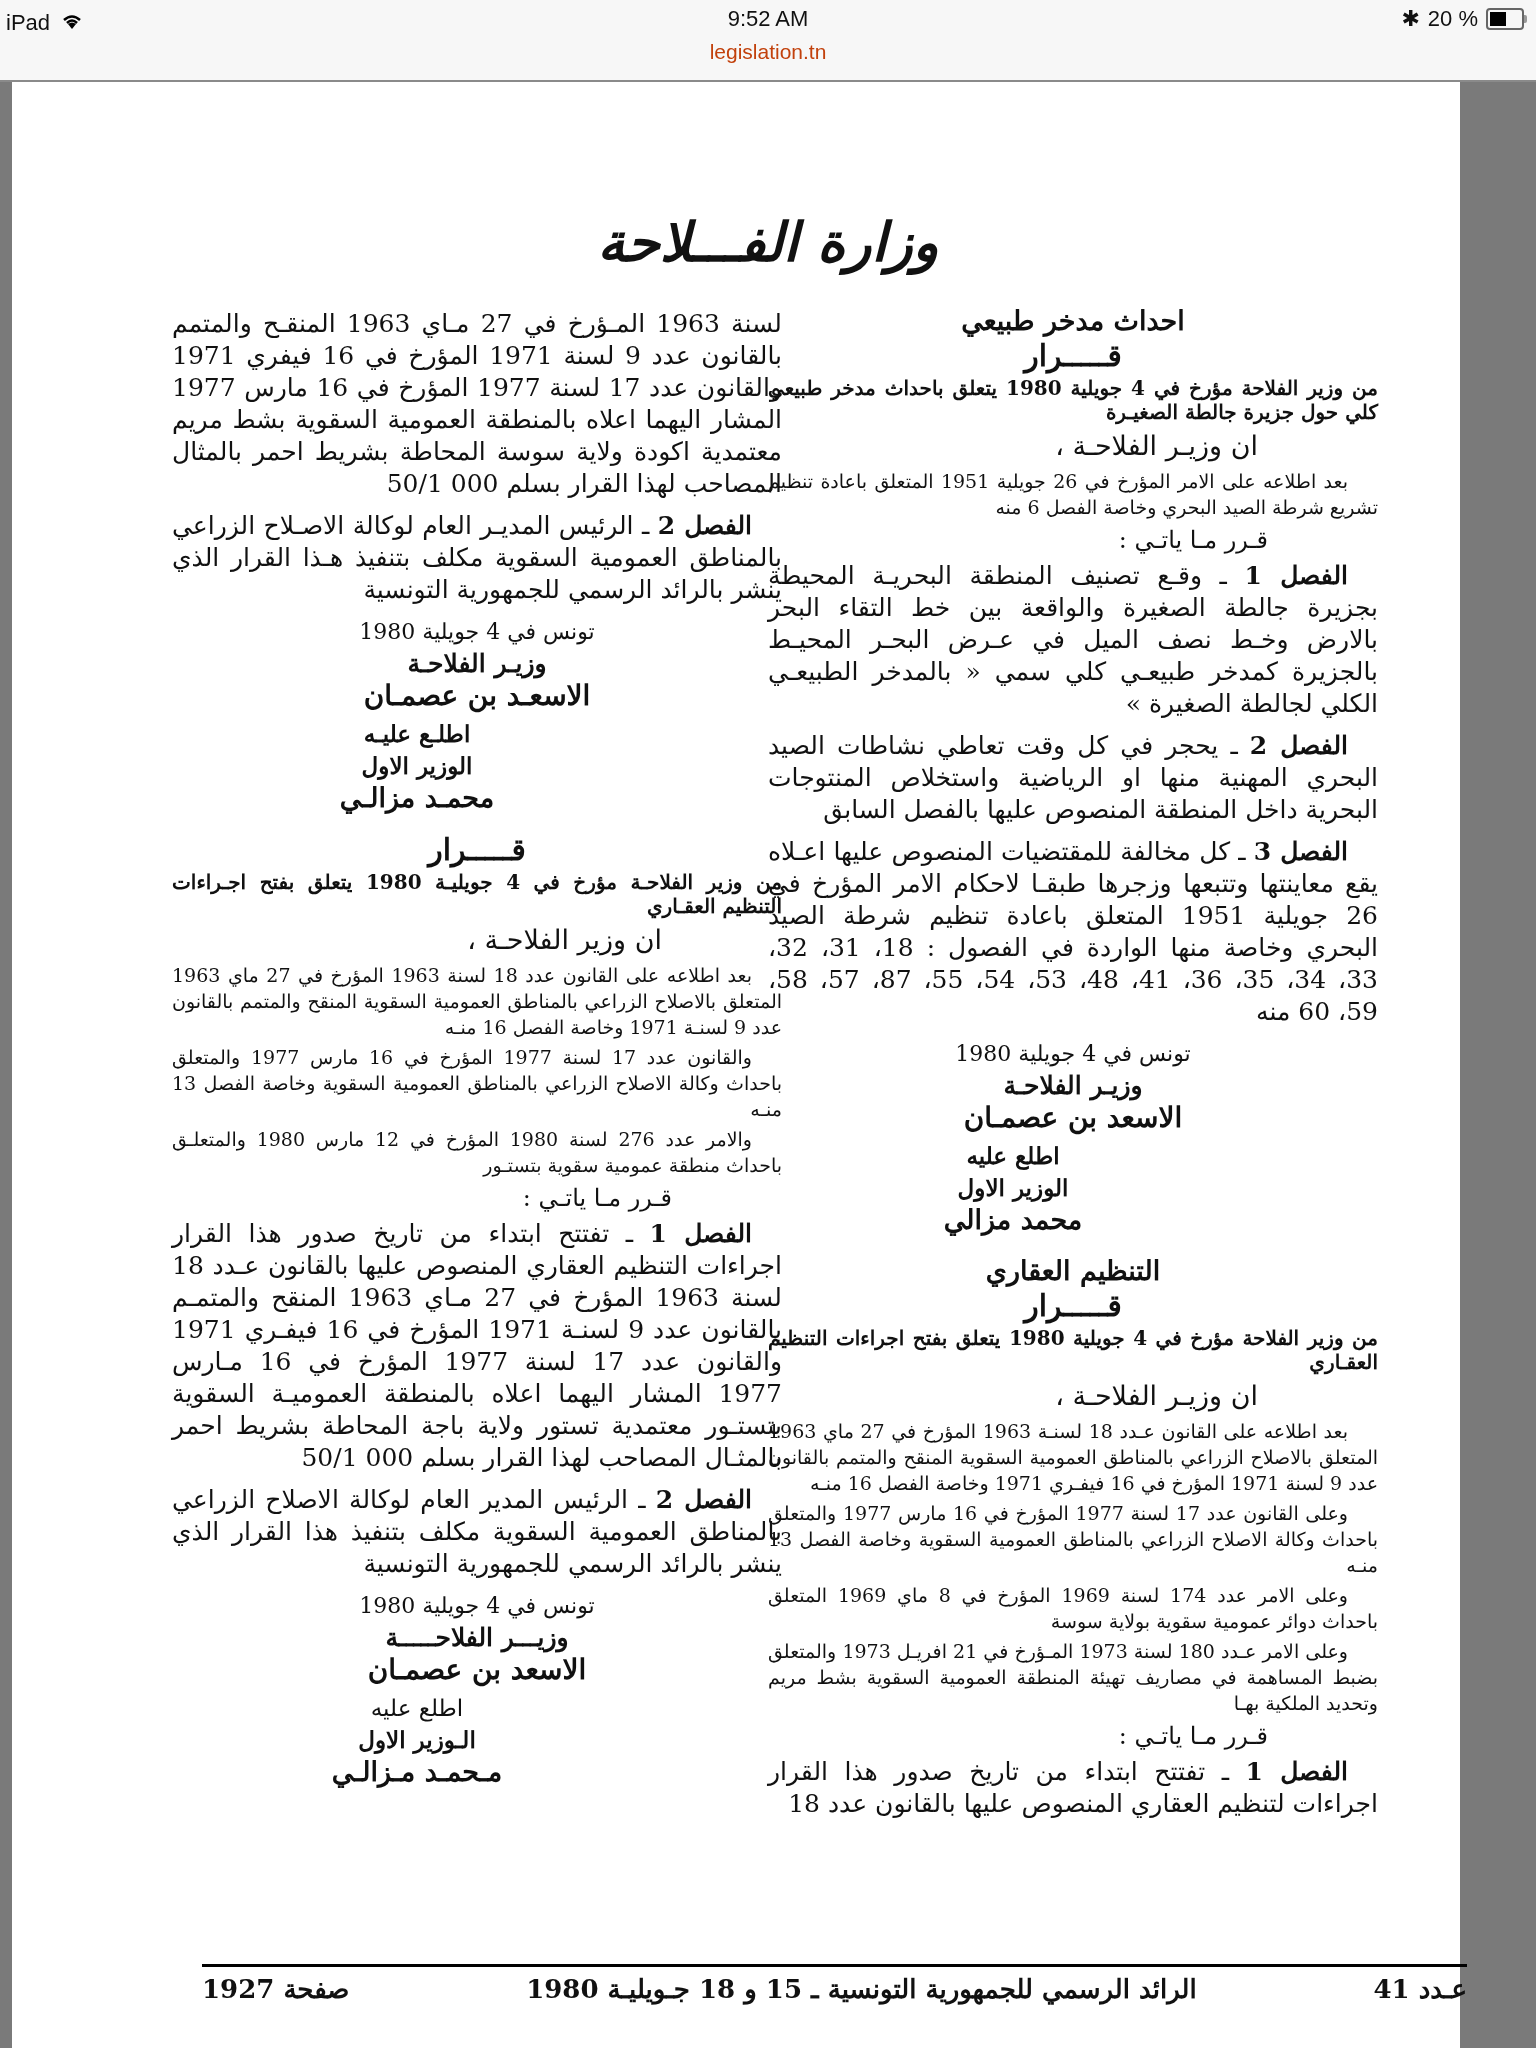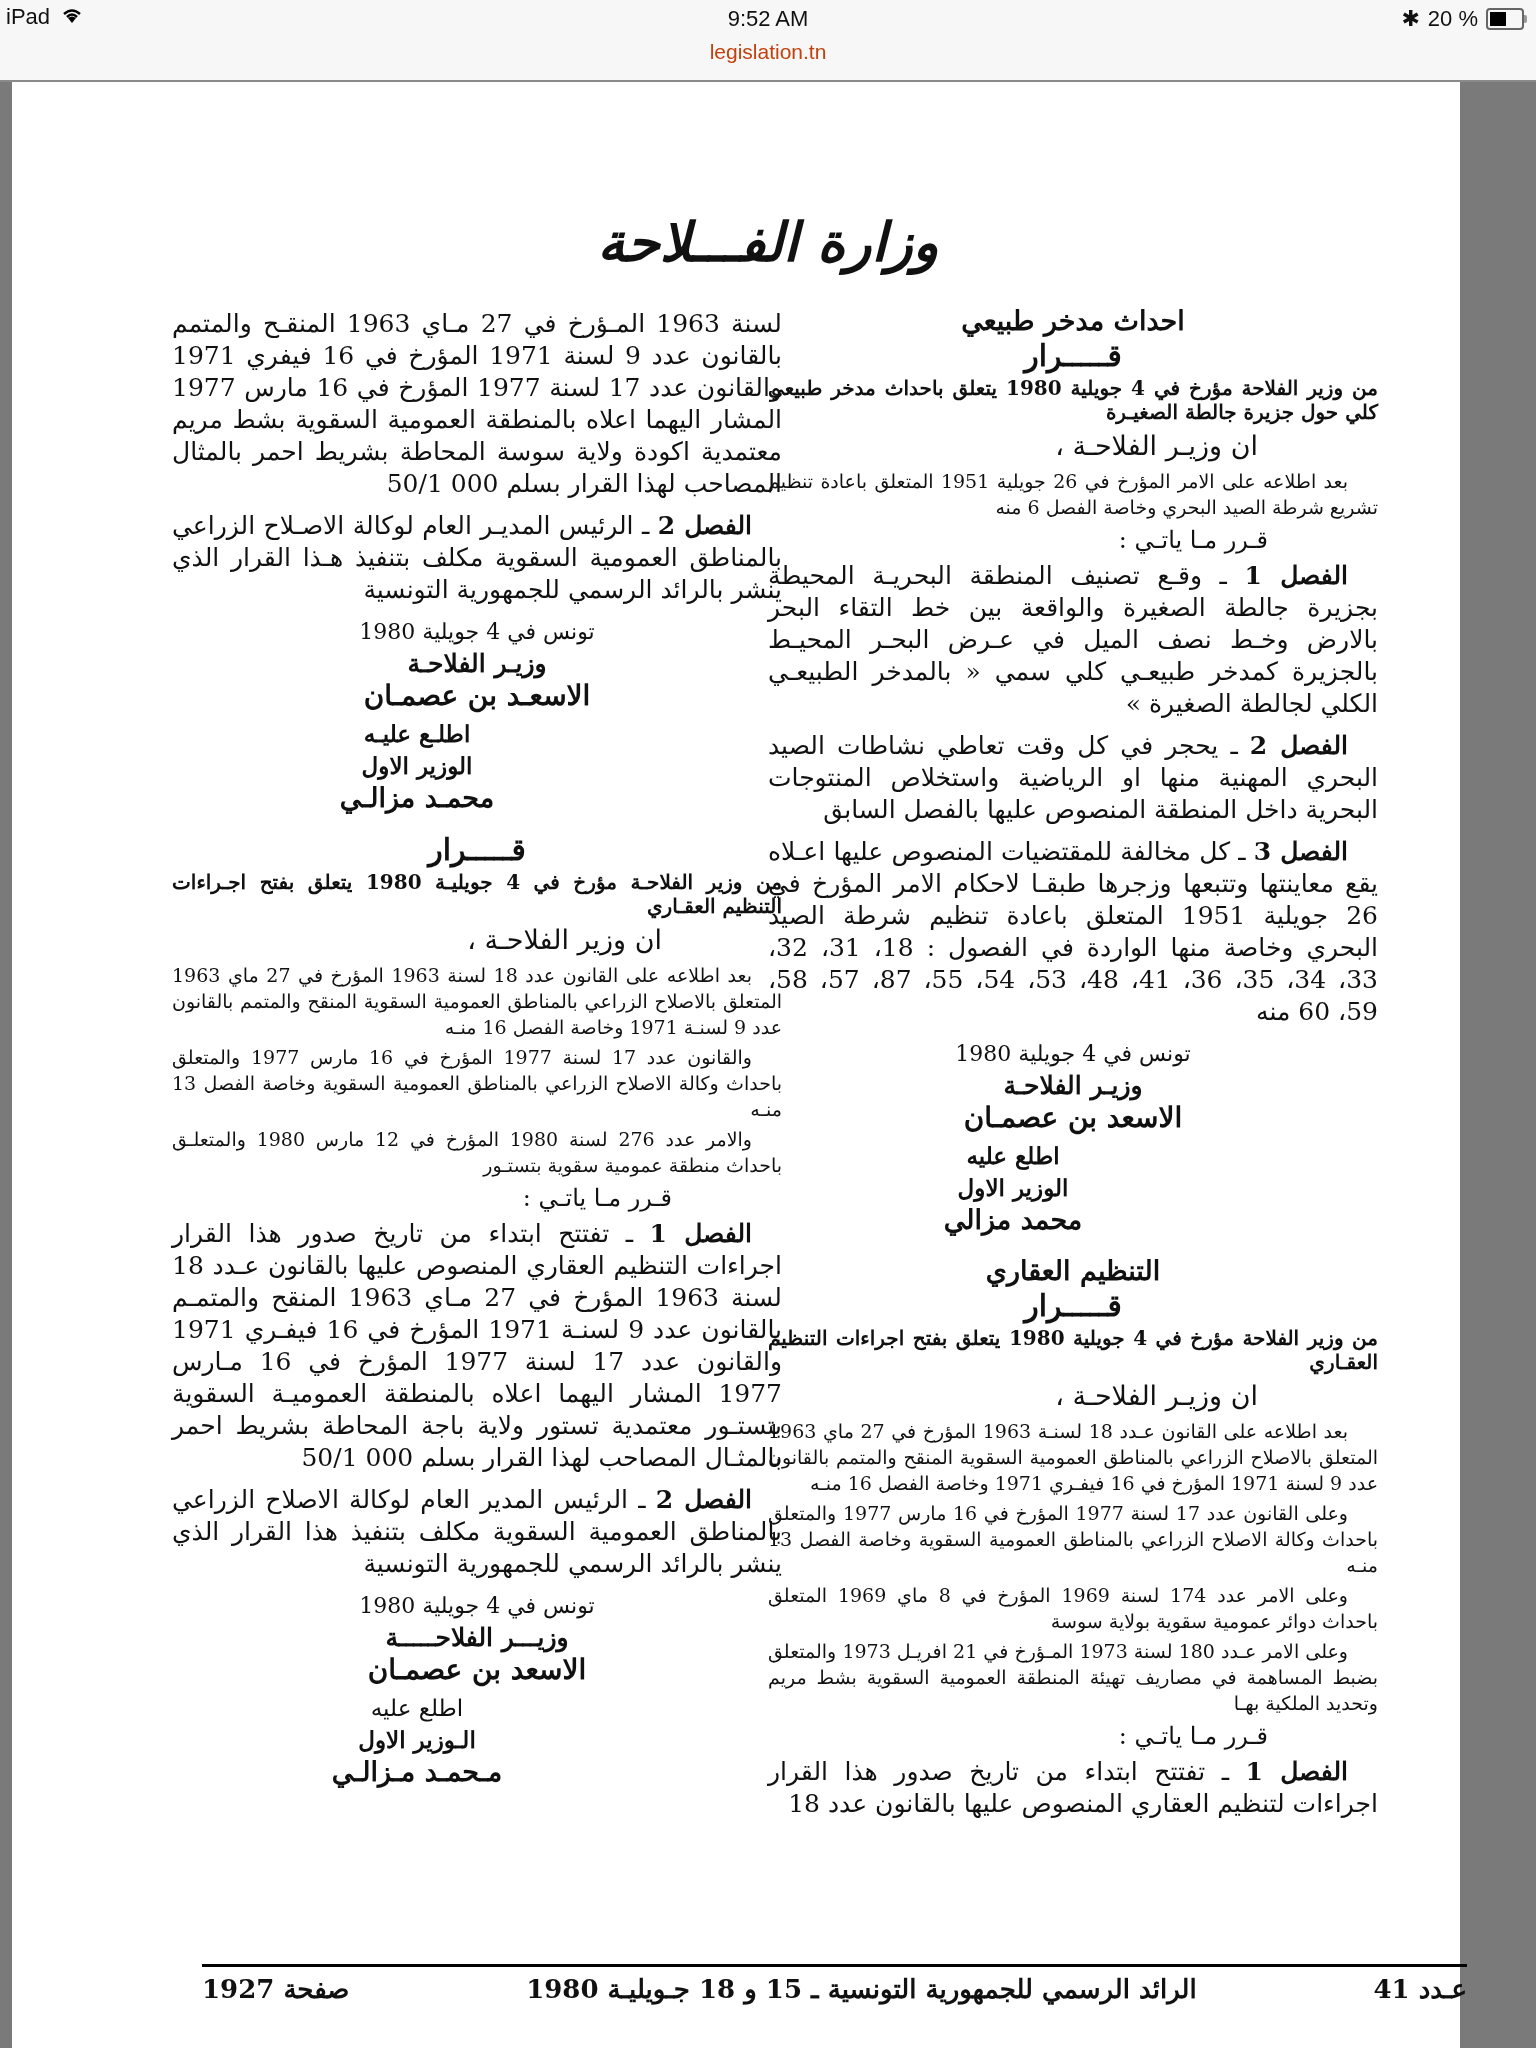--- a/index.html
+++ b/index.html
@@ -1,18 +1,18 @@
 <!DOCTYPE html>
 <html><head>
 <meta charset="utf-8">
 <style>
   html, body { margin:0; padding:0; }
   body { width:1536px; height:2048px; background:#7a7a7a; font-family:"DejaVu Serif", serif; overflow:hidden; position:relative; }
   .statusbar { position:absolute; top:0; left:0; width:1536px; height:80px; background:#f7f7f7; border-bottom:2px solid #8a8a8a; font-family:"Liberation Sans", sans-serif; color:#111; }
-  .sb-left { position:absolute; left:6px; top:4px; font-size:22px; display:flex; align-items:center; gap:10px; }
+  .sb-left { position:absolute; left:6px; top:10px; font-size:22px; display:flex; align-items:center; gap:10px; }
   .sb-center { position:absolute; left:0; width:1536px; top:6px; text-align:center; font-size:22px; }
   .sb-url { position:absolute; left:0; width:1536px; top:40px; text-align:center; font-size:21px; color:#c2410c; }
   .sb-right { position:absolute; right:12px; top:6px; font-size:22px; display:flex; align-items:center; gap:8px; }
   .battery { width:34px; height:18px; border:2px solid #666; border-radius:4px; position:relative; display:inline-block; }
   .battery .fill { position:absolute; left:2px; top:2px; bottom:2px; background:#000; }
   .battery::after { content:""; position:absolute; right:-5px; top:5px; width:3px; height:8px; background:#999; border-radius:0 2px 2px 0; }
   .page { position:absolute; top:82px; left:12px; width:1448px; height:1966px; background:#fff; }
   .doc { position:absolute; inset:0; direction:rtl; color:#111; }
   .masthead { position:absolute; top:128px; left:0; width:1512px; text-align:center; font-size:54px; font-style:italic; font-weight:bold; letter-spacing:2px; }
   .col { position:absolute; width:610px; font-size:25px; line-height:32px; text-align:justify; }

